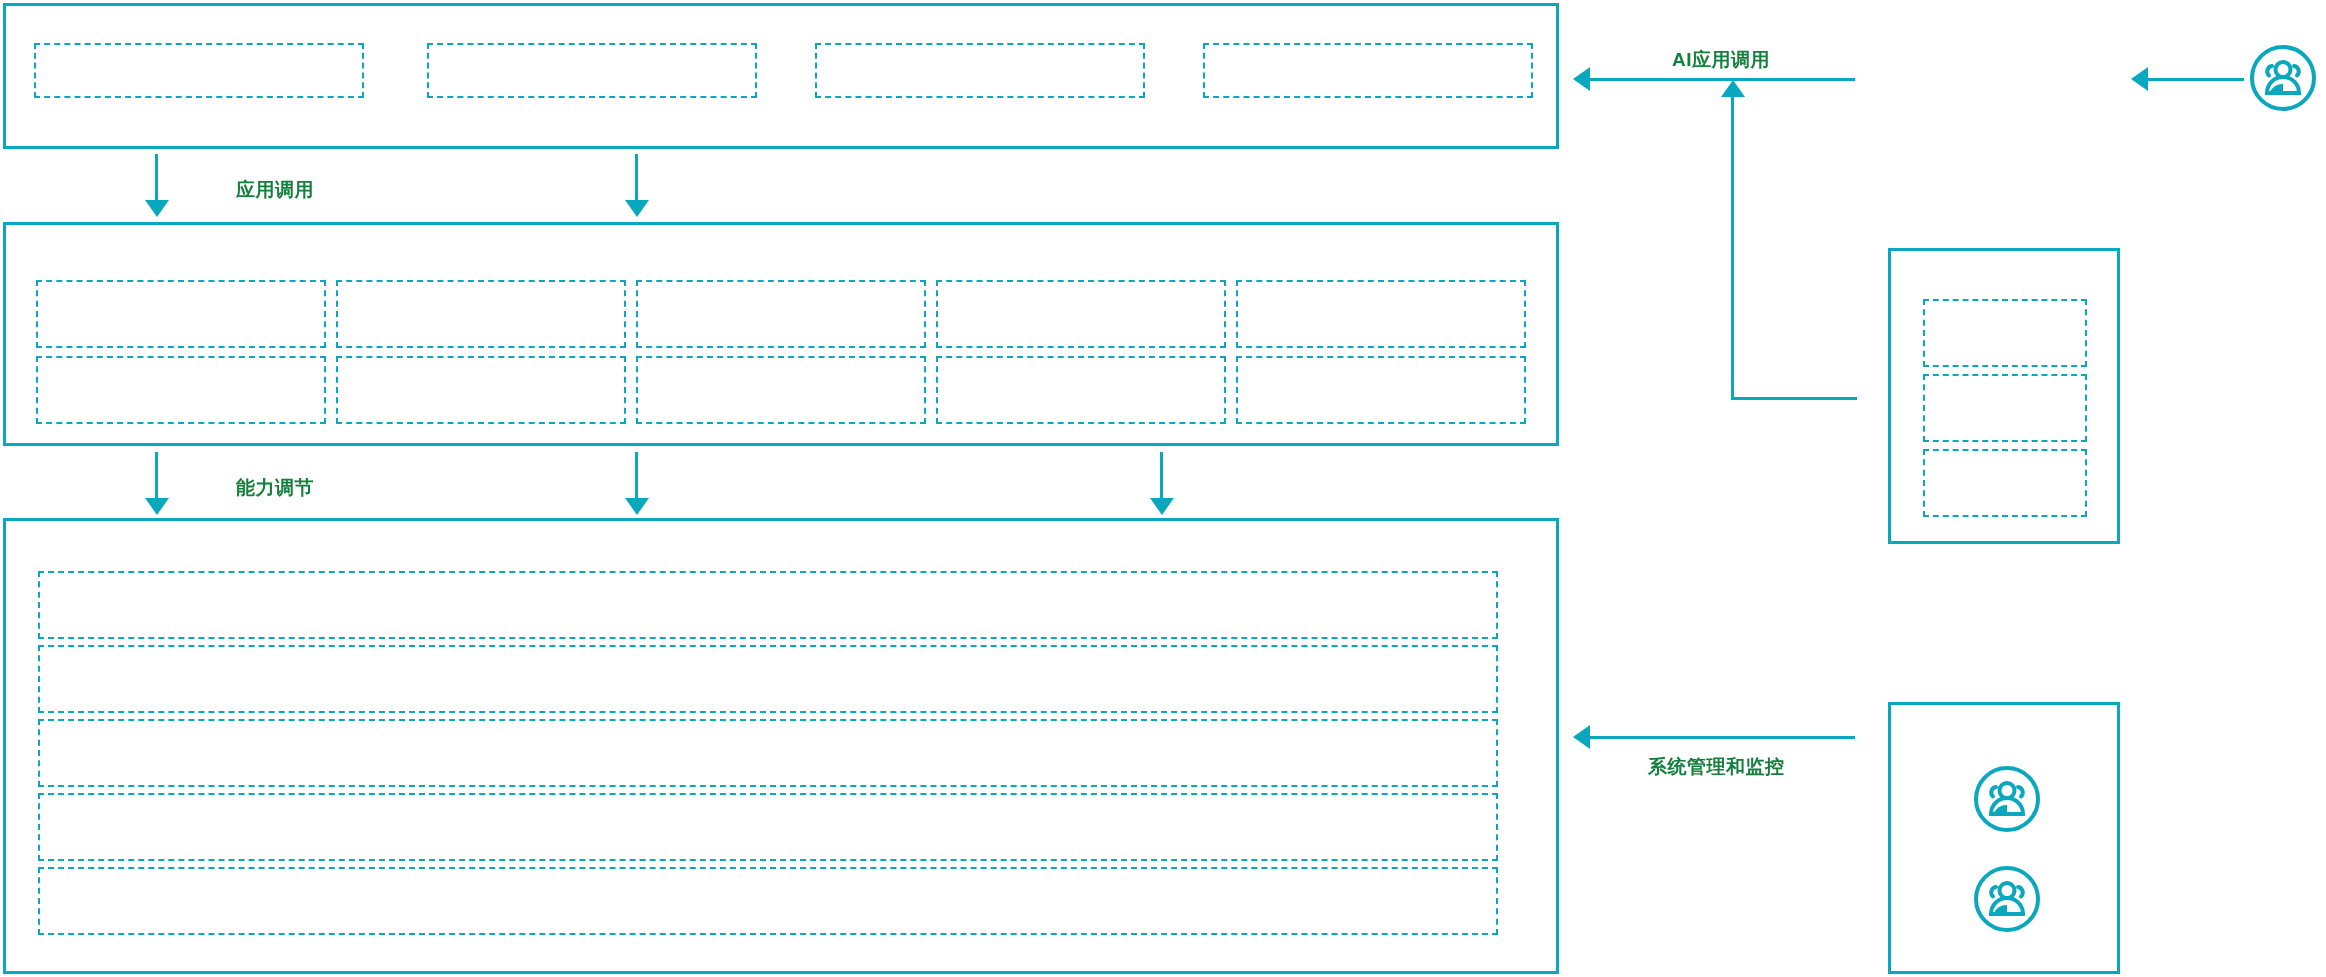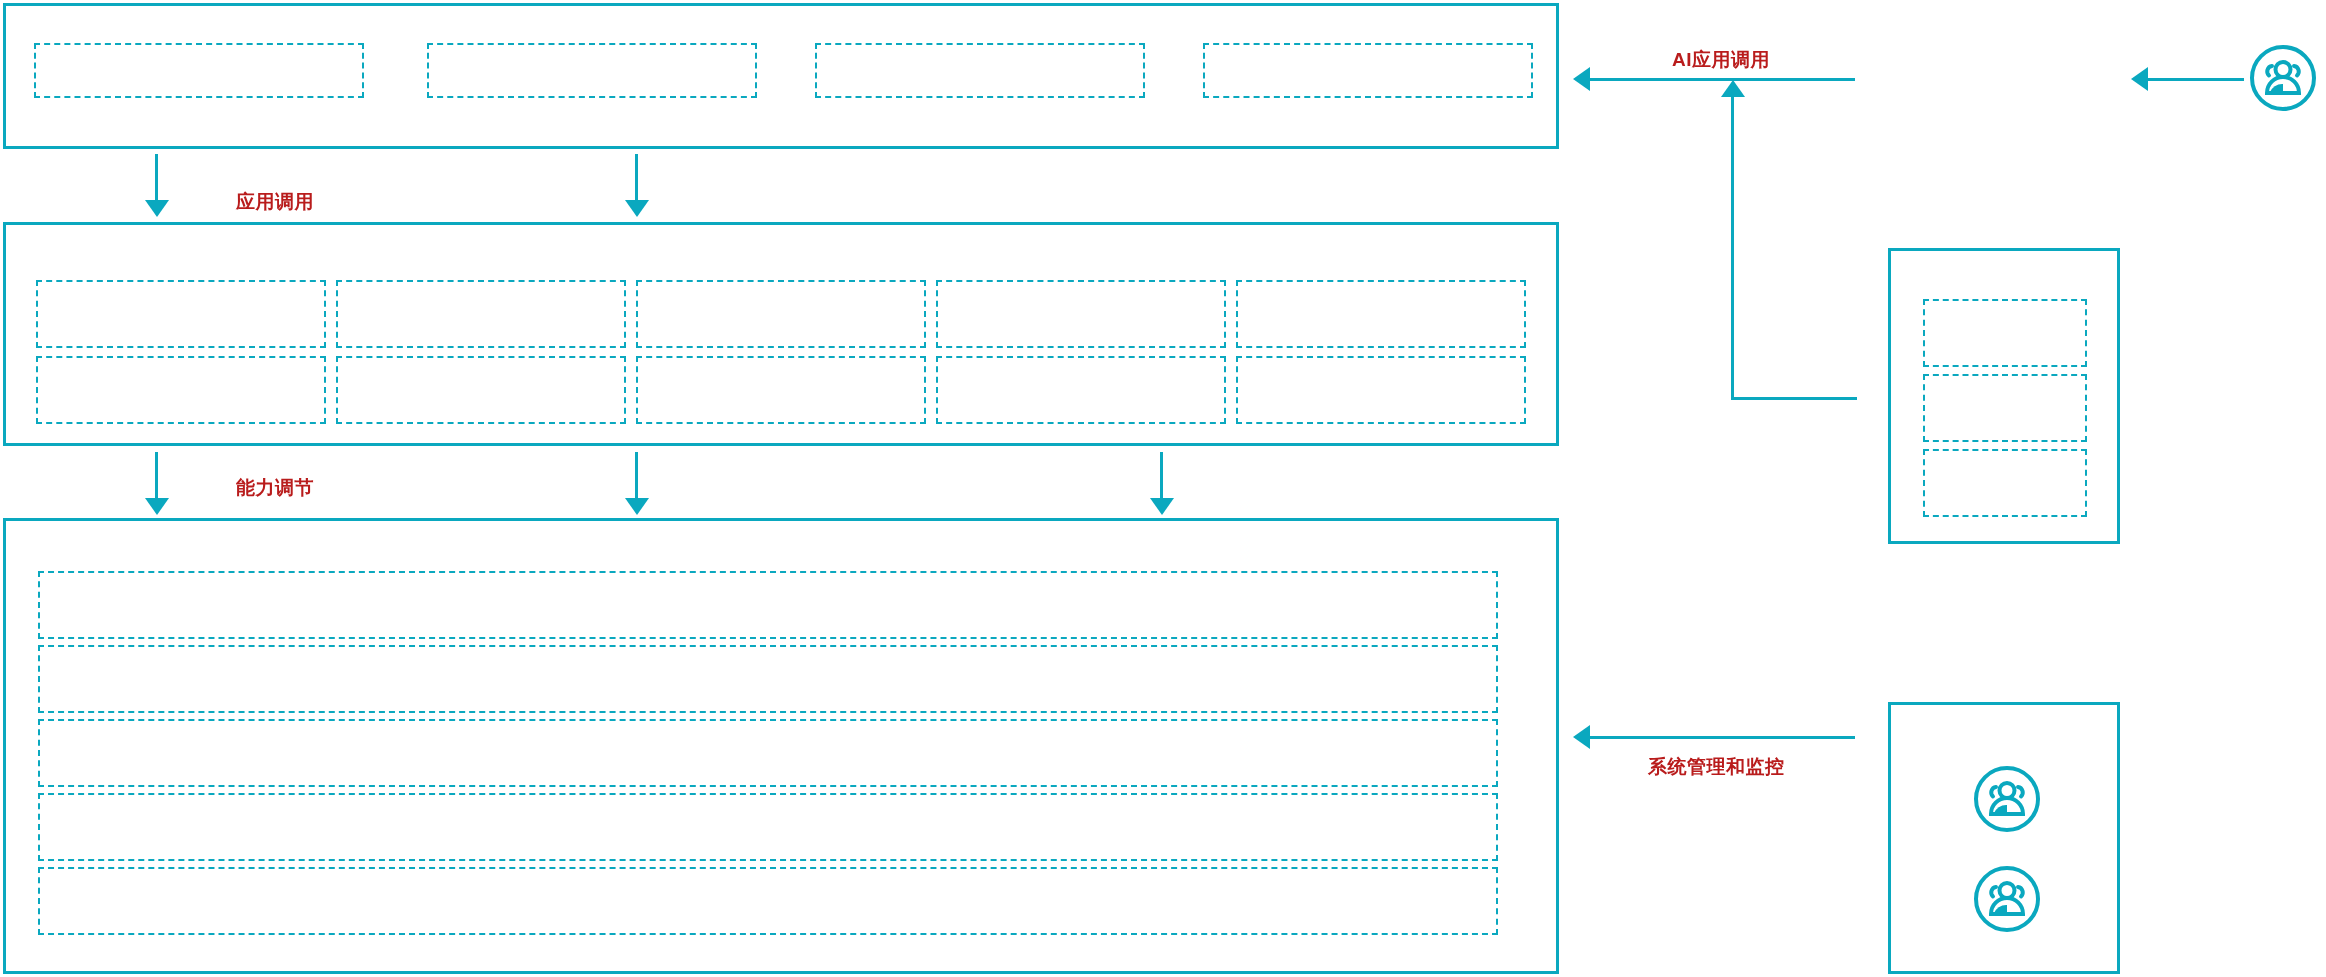--- a/index.html
+++ b/index.html
@@ -21,21 +21,21 @@
   .slot{
     position:absolute;
     border:2px dashed #0aa8bf;
     box-sizing:border-box;
     background:transparent;
   }
 
   
   .label{
     position:absolute;
-    color:#b91c1c;
+    color:#15803d;
     font-size:19px;
     font-weight:bold;
     white-space:nowrap;
     letter-spacing:.5px;
     line-height:1;
   }
   .boxlabel{
     position:absolute;
     width:100%;
     text-align:center;
@@ -87,21 +87,21 @@
     </div>
     <div class="slot" style="left:1197px;top:37px;width:330px;height:55px;">
       <span></span>
     </div>
   </div>
 
   <div class="arrow-v" style="left:155px;top:154px;height:52px;"></div>
   <div class="head-down" style="left:145px;top:200px;"></div>
   <div class="arrow-v" style="left:635px;top:154px;height:52px;"></div>
   <div class="head-down" style="left:625px;top:200px;"></div>
-  <div class="label" style="left:236px;top:192px;">应用调用</div>
+  <div class="label" style="left:236px;top:180px;">应用调用</div>
 
   <div class="panel" style="left:3px;top:222px;width:1556px;height:224px;">
 
     <div class="slot" style="left:30px;top:55px;width:290px;height:68px;">
       <span></span></div>
     <div class="slot" style="left:330px;top:55px;width:290px;height:68px;">
       <span></span></div>
     <div class="slot" style="left:630px;top:55px;width:290px;height:68px;">
       <span></span></div>
     <div class="slot" style="left:930px;top:55px;width:290px;height:68px;">

